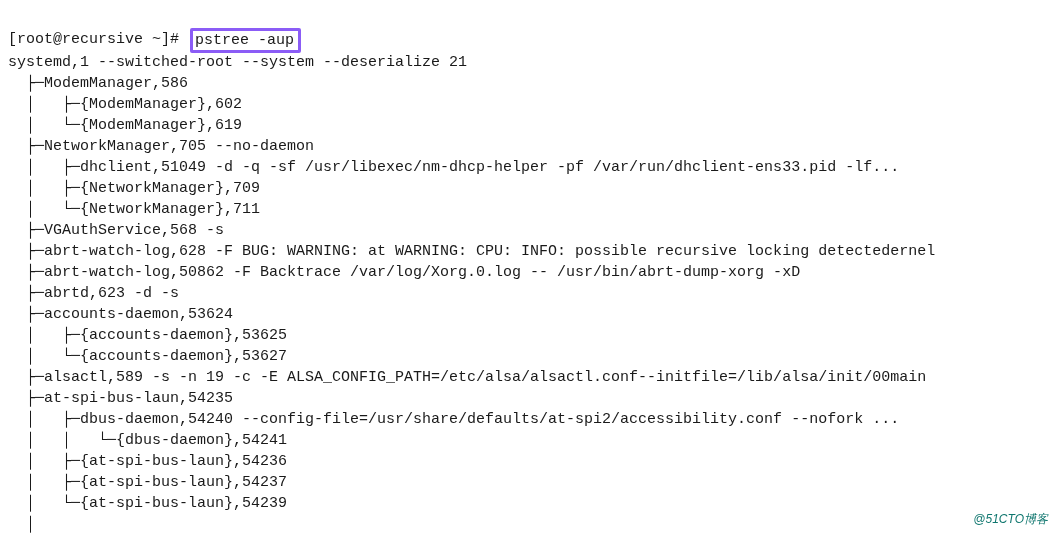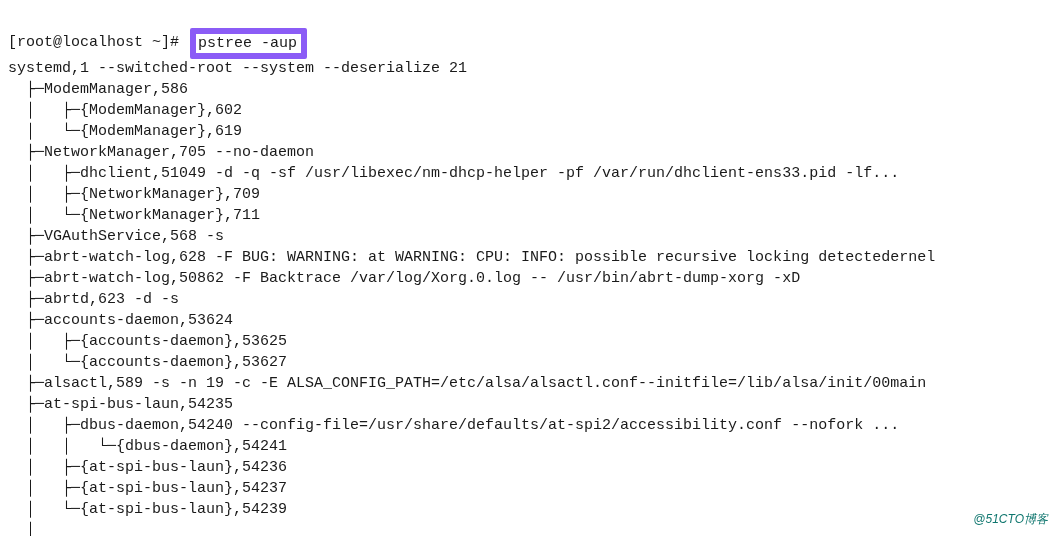--- a/index.html
+++ b/index.html
@@ -20,21 +20,21 @@
   .terminal {
     white-space: pre;
     padding: 6px 8px 8px 8px;
     letter-spacing: 0px;
   }
   .prompt {
     display: inline;
   }
   .cmd-highlight {
     display: inline-block;
-    border: 6px solid #8b5cf6;
+    border: 3px solid #8b5cf6;
     border-radius: 2px;
     padding: 1px 4px 0 2px;
     margin-left: 2px;
     line-height: 18px;
     position: relative;
     top: 1px;
   }
   .watermark {
     position: absolute;
     right: 10px;
@@ -42,21 +42,21 @@
     font-family: Arial, sans-serif;
     font-size: 12px;
     color: #0f766e;
     font-style: italic;
   }
 </style>
 </head>
 <body>
 
 <div class="terminal">
-<span class="prompt">[root@localhost ~]# </span><span class="cmd-highlight">pstree -aup</span>
+<span class="prompt">[root@recursive ~]# </span><span class="cmd-highlight">pstree -aup</span>
 <div id="tree-container">systemd,1 --switched-root --system --deserialize 21
   ├─ModemManager,586
   │   ├─{ModemManager},602
   │   └─{ModemManager},619
   ├─NetworkManager,705 --no-daemon
   │   ├─dhclient,51049 -d -q -sf /usr/libexec/nm-dhcp-helper -pf /var/run/dhclient-ens33.pid -lf...
   │   ├─{NetworkManager},709
   │   └─{NetworkManager},711
   ├─VGAuthService,568 -s
   ├─abrt-watch-log,628 -F BUG: WARNING: at WARNING: CPU: INFO: possible recursive locking detectedernel

